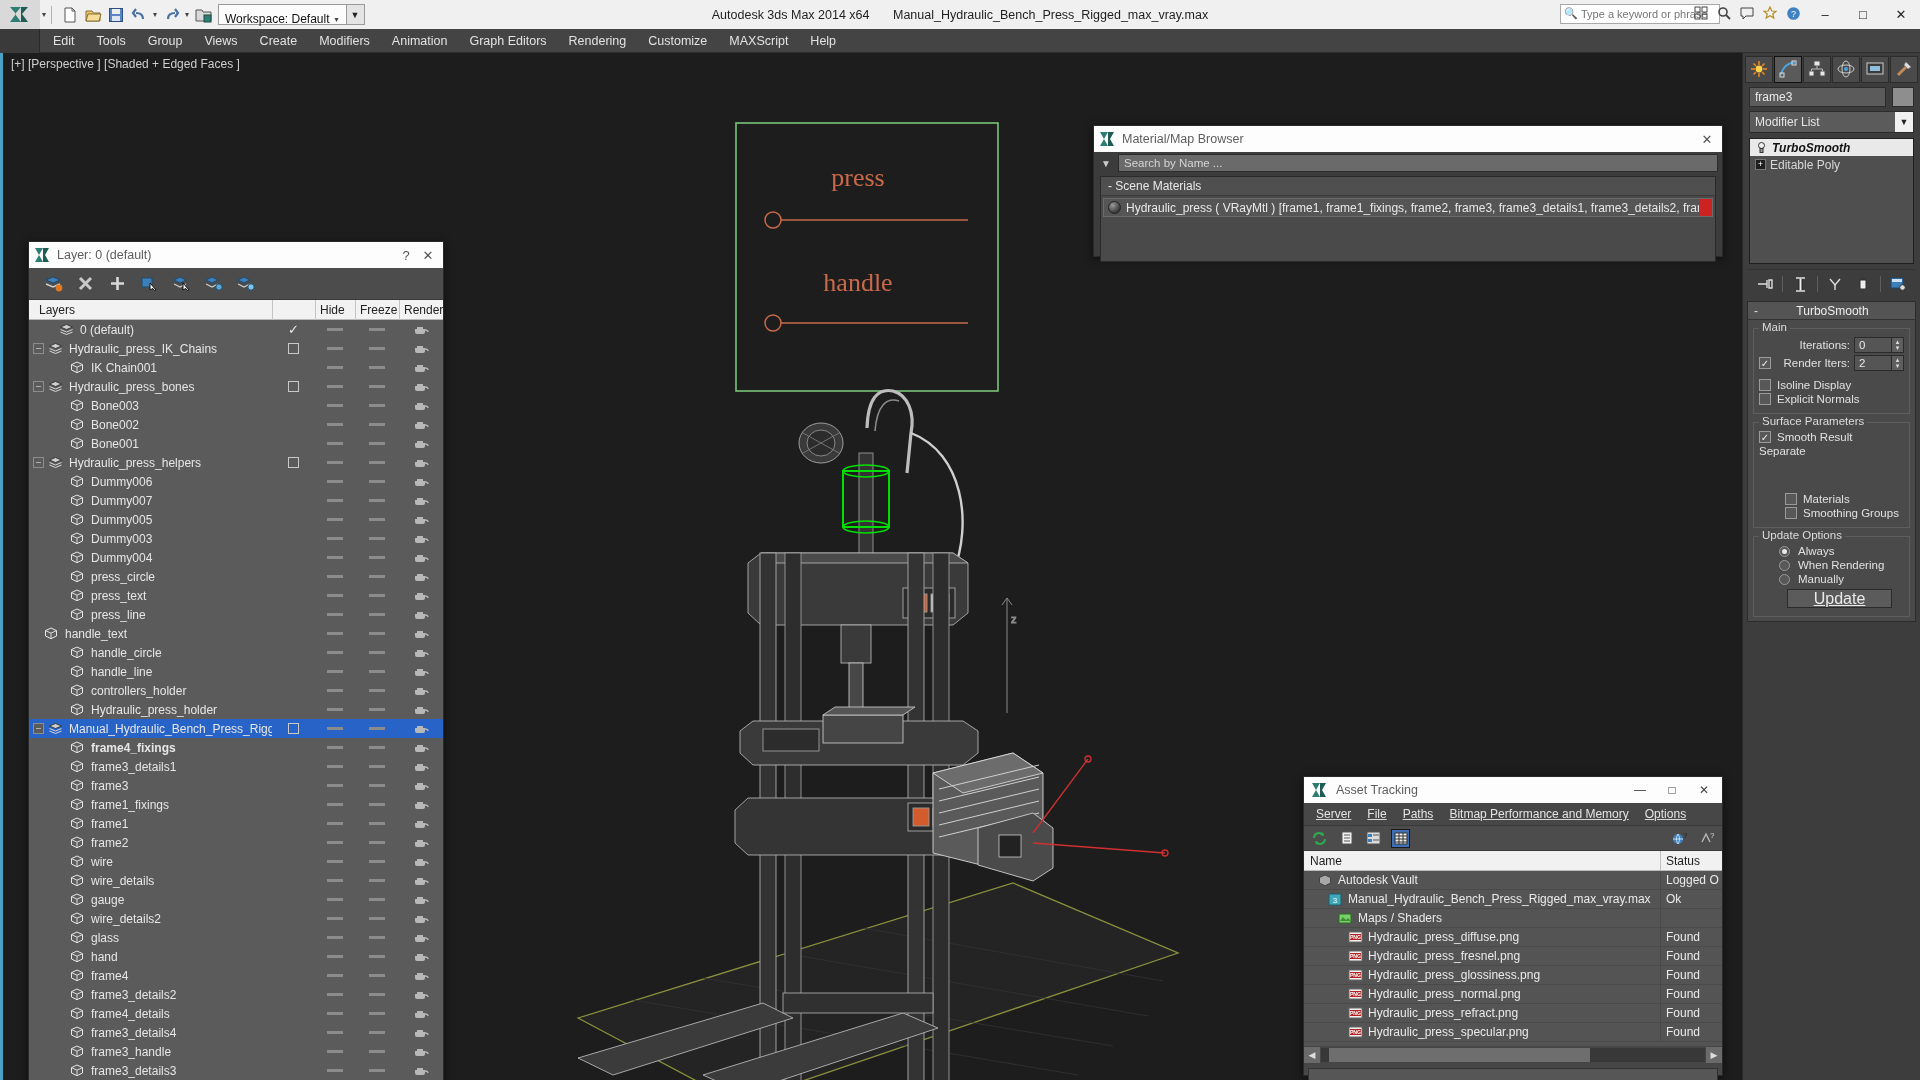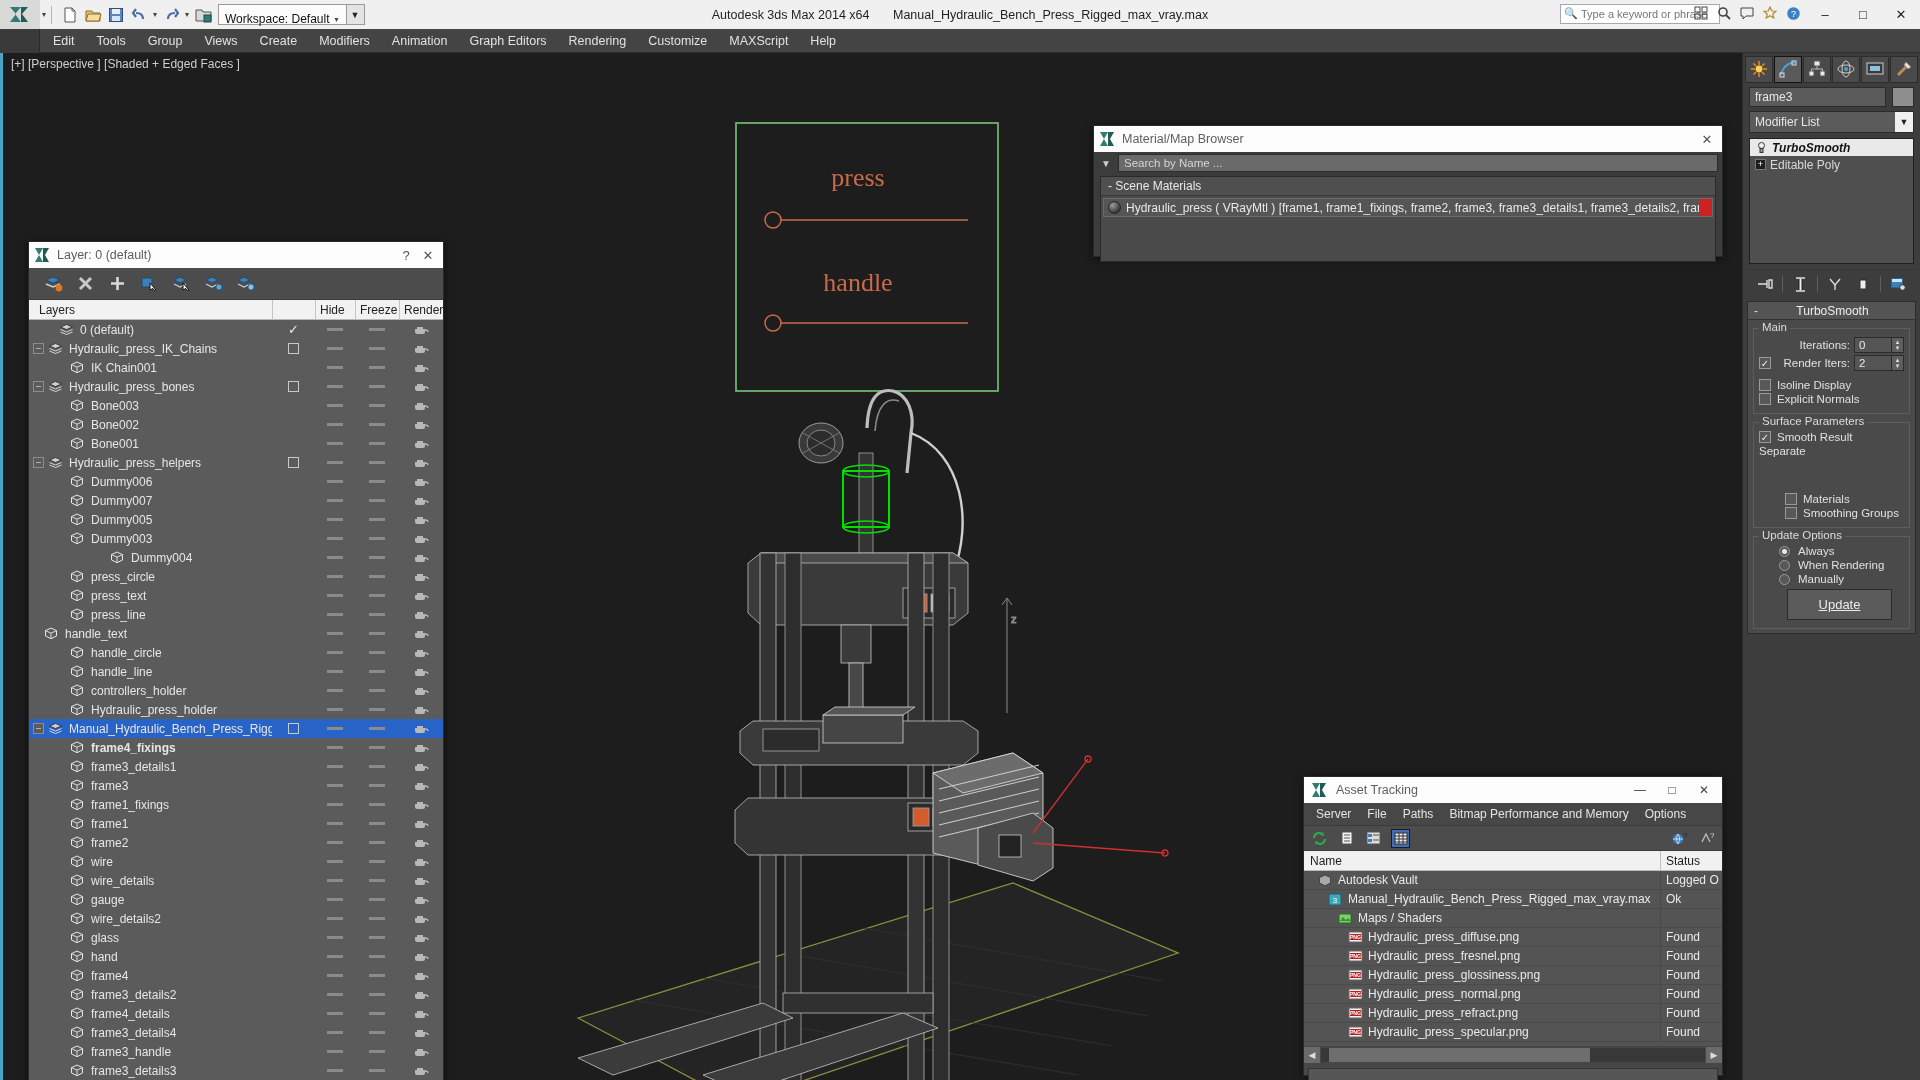--- a/index.html
+++ b/index.html
@@ -145,21 +145,21 @@
     background:radial-gradient(circle at 33% 30%, #9a9a9a, #3a3a3a 70%);
     border:1px solid #222;
   }
   .mmb-item .redtag { position:absolute;right:0;top:0;width:13px;height:100%;background:#c22; }
 
   
   .at { left:1300px; top:723px; width:420px; height:300px; background:#474747; }
   .at-title { height:26px;background:#fdfdfd;display:flex;align-items:center;padding:0 2px; }
   .at-title .dt-text { font-size:12.5px;color:#5e5e5e;flex:1;padding-left:4px; }
   .at-title .wbtn { width:32px;height:24px;display:flex;align-items:center;justify-content:center;font-size:12px;color:#444; }
-  .at-menu { height:22px;background:#474747;display:flex;align-items:center;padding-left:4px; }
+  .at-menu { height:22px;background:#474747;display:flex;align-items:center;padding-left:4px;text-decoration:underline; }
   .at-menu .mi { padding:2px 8px;font-size:12px;color:#e4e4e4;white-space:nowrap; }
   .at-tools { height:26px;background:#4c4c4c;display:flex;align-items:center;padding:0 6px;gap:8px;border-top:1px solid #3a3a3a;border-bottom:1px solid #3a3a3a; }
   .at-tools .tt { width:19px;height:19px;display:flex;align-items:center;justify-content:center;border:1px solid transparent; }
   .at-tools .tt.on { border:1px solid #1a1a1a;background:#3f6fb5; }
   .at-spacer { flex:1; }
   .at-head { display:flex;height:20px;background:#f1f1f1;color:#1c1c1c;font-size:12px;align-items:center;border-bottom:1px solid #bbb; }
   .at-head .h-name { flex:1;padding-left:6px; }
   .at-head .h-status { width:62px;border-left:1px solid #c0c0c0;height:20px;line-height:20px;padding-left:5px; }
   .at-rows { background:#545454; height:175px; overflow:hidden; }
   .at-row { display:flex;height:19px;align-items:center;font-size:12px;color:#eaeaea;border-bottom:1px solid #4a4a4a; }
@@ -200,21 +200,21 @@
   .group { margin:8px 5px 4px 5px;border:1px solid #5e5e5e;padding:6px 5px 6px 5px;position:relative; }
   .group > .gl { position:absolute;top:-8px;left:5px;background:#4a4a4a;padding:0 3px;font-size:11.5px;color:#dcdcdc; }
   .frow { display:flex;align-items:center;font-size:11.5px;color:#e0e0e0;margin:2px 0;gap:4px; }
   .frow .lab { flex:1;text-align:right; }
   .spin { display:flex;align-items:center; }
   .spin .fld { width:38px;height:16px;background:#555;border:1px solid #2b2b2b;color:#e8e8e8;font-size:11.5px;display:flex;align-items:center;padding-left:4px; }
   .spin .arrows { width:12px;height:16px;background:#5e5e5e;border:1px solid #2b2b2b;border-left:none;display:flex;flex-direction:column;justify-content:center;align-items:center;line-height:6px;font-size:7px;color:#ddd; }
   .cb { width:12px;height:12px;border:1px solid #9a9a9a;background:#585858;display:inline-flex;align-items:center;justify-content:center;font-size:10px;color:#eee;flex:none; }
   .rb { width:11px;height:11px;border-radius:50%;border:1px solid #9a9a9a;background:#585858;display:inline-flex;align-items:center;justify-content:center;flex:none; }
   .rb.on::after { content:"";width:5px;height:5px;border-radius:50%;background:#e9e9e9; }
-  .btnwide { margin:4px 12px 2px 28px;height:31px;background:#5b5b5b;border:1px solid #2b2b2b;display:flex;align-items:center;justify-content:center;font-size:13px;color:#eaeaea;text-decoration:underline; }
+  .btnwide { margin:4px 12px 2px 28px;height:19px;background:#5b5b5b;border:1px solid #2b2b2b;display:flex;align-items:center;justify-content:center;font-size:16px;color:#eaeaea;text-decoration:underline; }
 </style>
 </head>
 <body>
 
 <div class="app">
 
   <div class="titlebar">
     <div class="tb-logo">
       <svg width="24" height="22" viewBox="0 0 24 22">
         <polygon points="2,3 13,3 7,10 13,18 2,18 8,10" fill="#2e7d74"></polygon>
@@ -797,21 +797,21 @@
             </div>
             <div class="c-render">
               <svg width="16" height="11" viewBox="0 0 16 11">
                 <path d="M2 5h10v3a2 2 0 0 1-2 2H4a2 2 0 0 1-2-2z" fill="#b8b8b8"></path>
                 <path d="M12 6c2 0 3 1 3 2" fill="none" stroke="#b8b8b8" stroke-width="1.3"></path>
                 <rect x="4" y="3" width="6" height="2" fill="#b8b8b8"></rect>
               </svg>
             </div>
           </div>
           <div class="lyr-row">
-            <div class="r-name" style="padding-left: 26px; margin-left: 40px;">
+            <div class="r-name" style="padding-left: 26px;">
               <span class="expander blank"></span>
               <span class="ic"><svg width="14" height="13" viewBox="0 0 14 13">
                   <path d="M7 1L12.5 3.6V9L7 11.7 1.5 9V3.6z" fill="#5e5e5e" stroke="#e8e8e8" stroke-width="1"></path>
                   <path d="M1.5 3.6L7 6.2l5.5-2.6M7 6.2v5.5" fill="none" stroke="#e8e8e8" stroke-width="0.9"></path>
                 </svg></span>
               <span>Dummy004</span>
             </div>
             <div class="c-blank"></div>
             <div class="c-hide">
               <span class="dash"></span>

